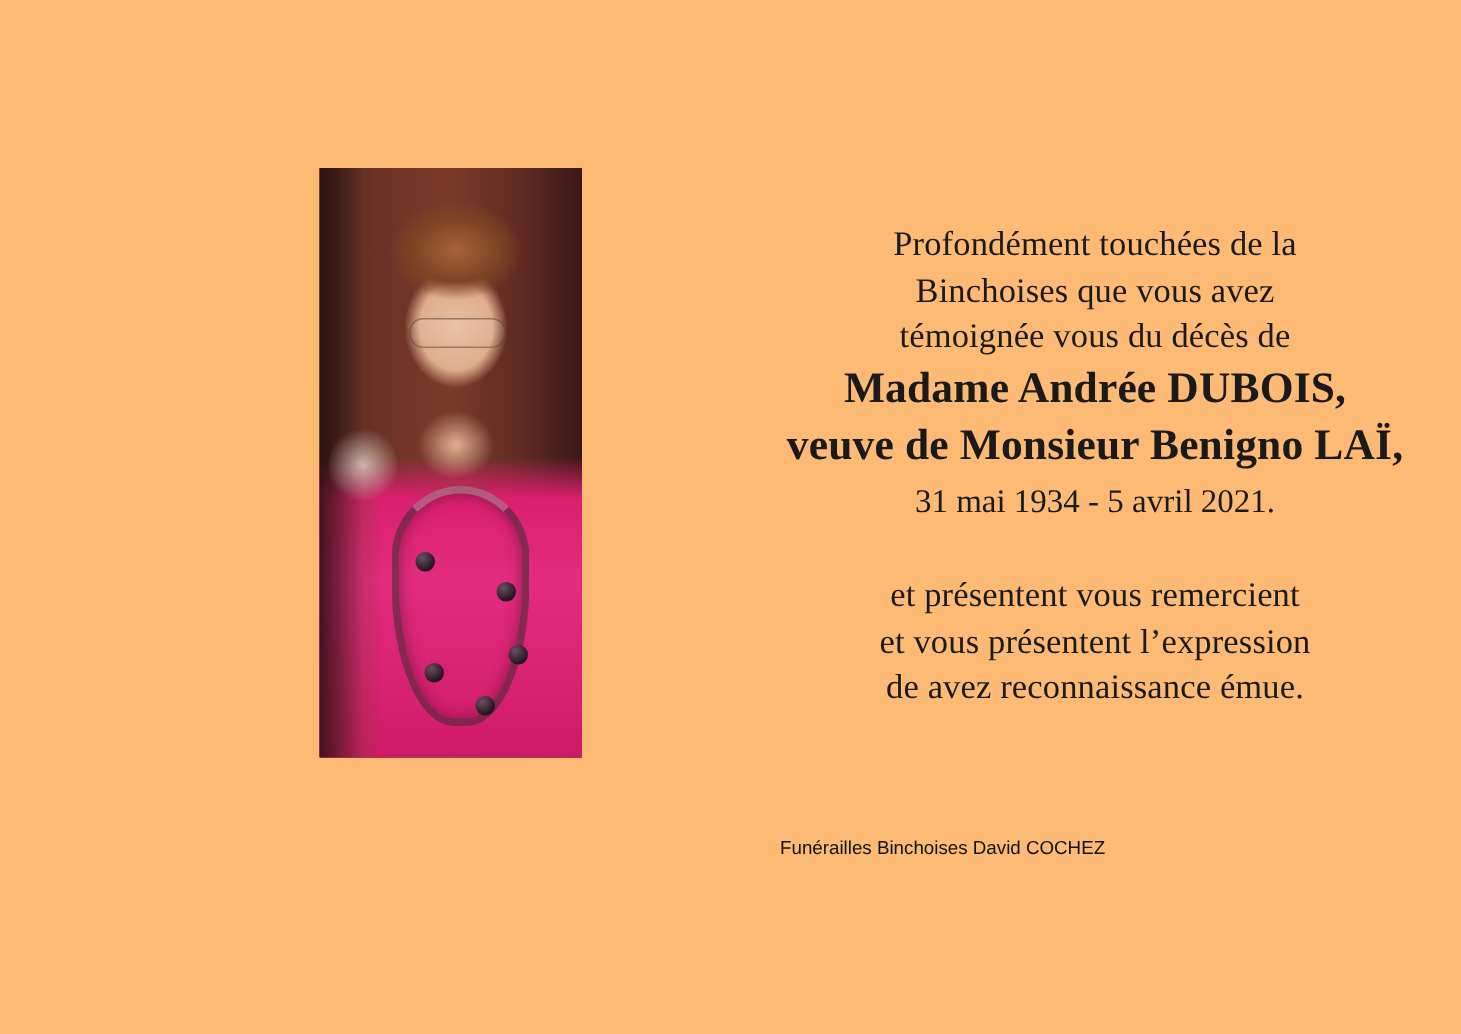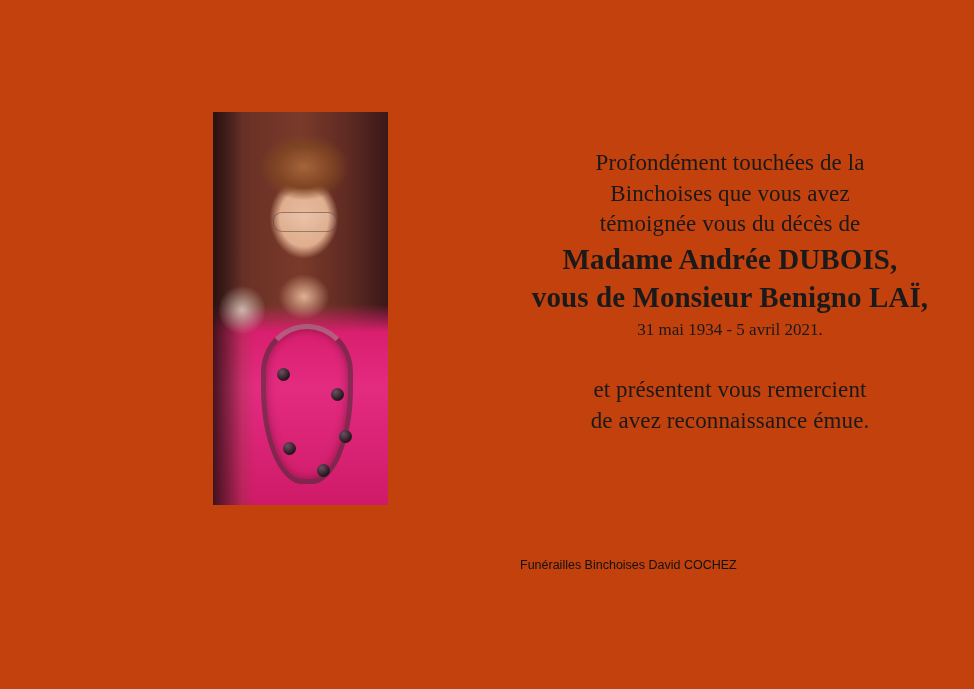--- a/index.html
+++ b/index.html
@@ -11,21 +11,21 @@
     width: 974px;
     height: 689px;
     font-family: "Liberation Serif", serif;
     color: #1a1a1a;
     overflow: hidden;
   }
   .card {
     position: relative;
     width: 974px;
     height: 689px;
-    background: #c2410c;
+    background: #fdba74;
   }
 
   
   .photo-frame {
     position: absolute;
     left: 213px;
     top: 112px;
     width: 175px;
     height: 393px;
     overflow: hidden;
@@ -102,21 +102,21 @@
   }
   .line {
     font-size: 23px;
     letter-spacing: .1px;
   }
   .line.bold {
     font-weight: bold;
     font-size: 29px;
   }
   .dates {
-    font-size: 17px;
+    font-size: 22px;
     margin-top: 2px;
   }
   .gap {
     height: 34px;
   }
   .credit {
     position: absolute;
     left: 520px;
     top: 558px;
     width: 390px;
@@ -141,24 +141,25 @@
     <div class="bead b3"></div>
     <div class="bead b4"></div>
     <div class="bead b5"></div>
   </div>
 
   <div class="message">
     <div class="line">Profondément touchées de la</div>
     <div class="line">Binchoises que vous avez</div>
     <div class="line">témoignée vous du décès de</div>
     <div class="line bold">Madame Andrée DUBOIS,</div>
-    <div class="line bold">vous de Monsieur Benigno LAÏ,</div>
+    <div class="line bold">veuve de Monsieur Benigno LAÏ,</div>
     <div class="dates">31 mai 1934 - 5 avril 2021.</div>
 
     <div class="gap"></div>
 
     <div class="line">et présentent vous remercient</div>
+    <div class="line">et vous présentent l’expression</div>
     <div class="line">de avez reconnaissance émue.</div>
   </div>
 
   <div class="credit">Funérailles Binchoises David COCHEZ</div>
 
 </div>
 
 </body></html>

